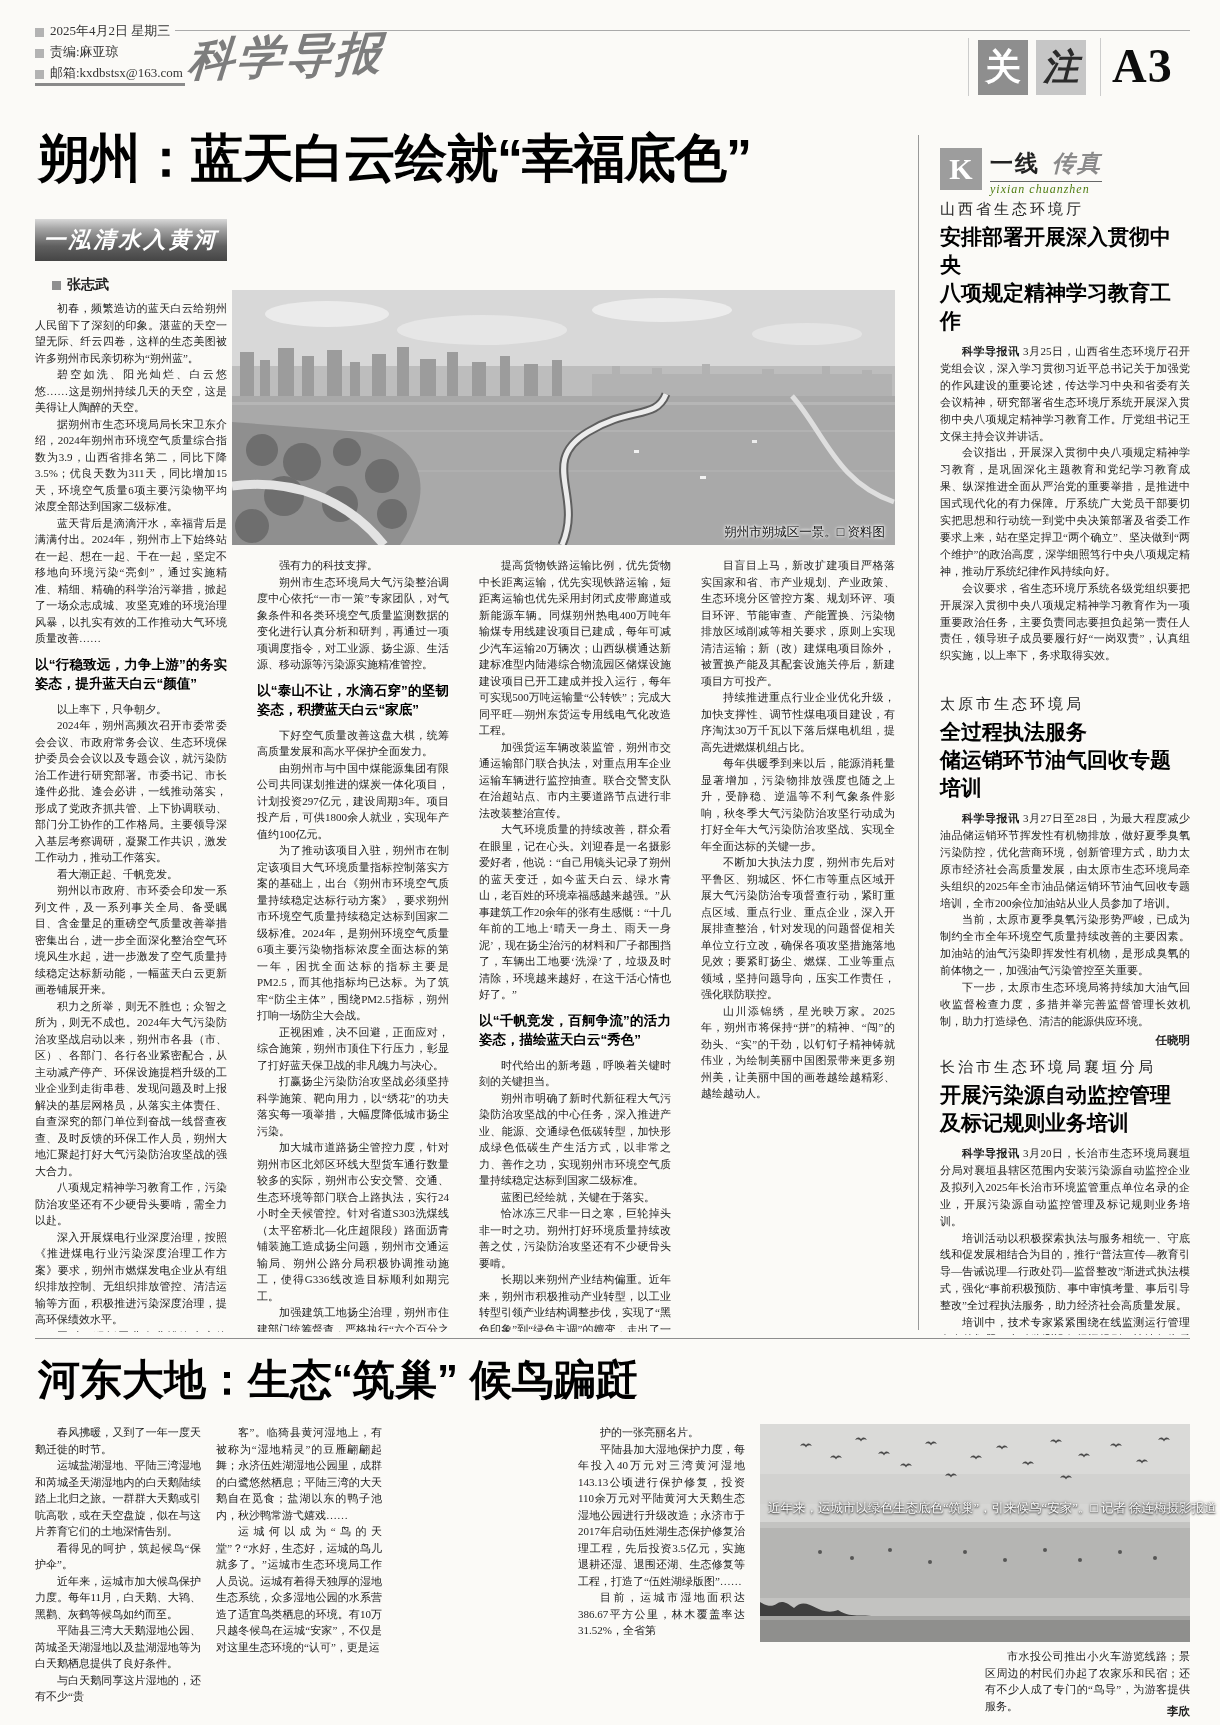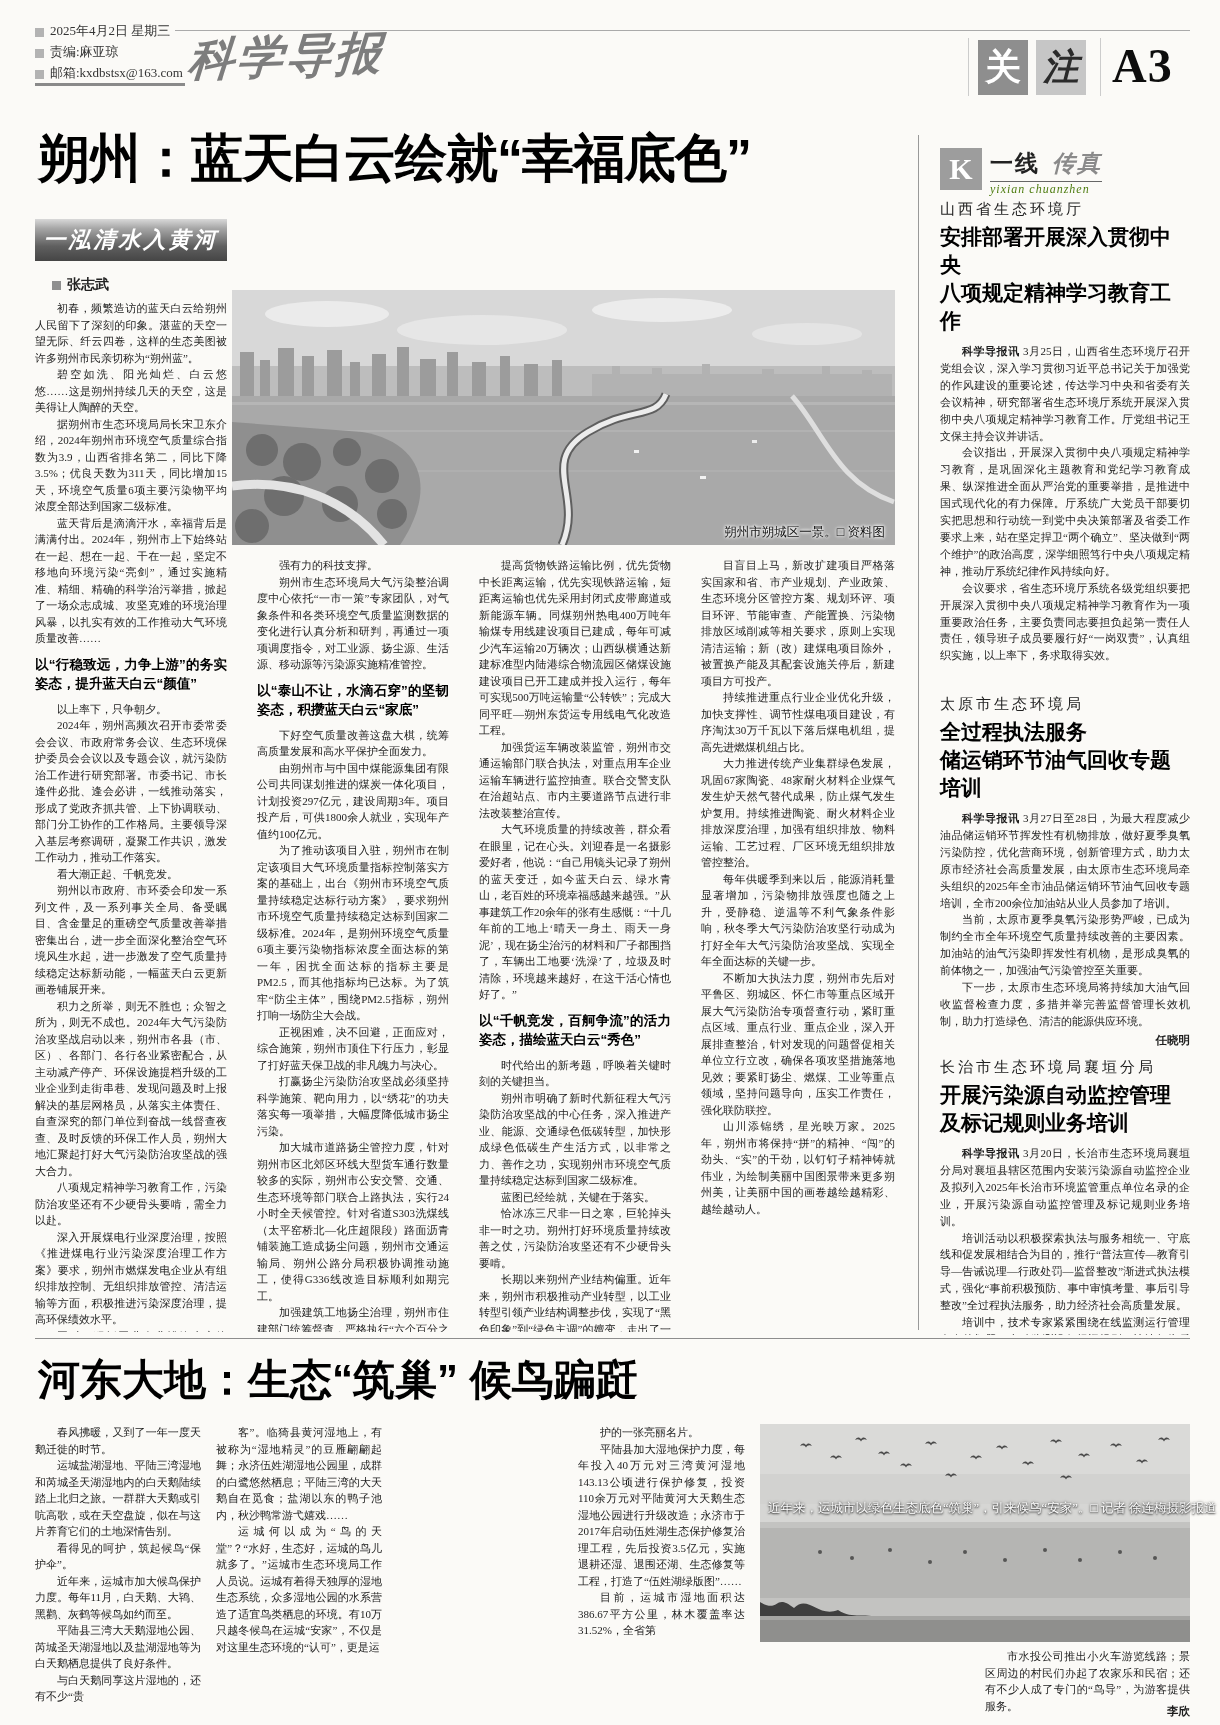--- a/index.html
+++ b/index.html
@@ -178,21 +178,20 @@
       <p class="para">时代给出的新考题，呼唤着关键时刻的关键担当。</p>
       <p class="para">朔州市明确了新时代新征程大气污染防治攻坚战的中心任务，深入推进产业、能源、交通绿色低碳转型，加快形成绿色低碳生产生活方式，以非常之力、善作之功，实现朔州市环境空气质量持续稳定达标到国家二级标准。</p>
       <p class="para">蓝图已经绘就，关键在于落实。</p>
       <p class="para">恰冰冻三尺非一日之寒，巨轮掉头非一时之功。朔州打好环境质量持续改善之仗，污染防治攻坚还有不少硬骨头要啃。</p>
       <p class="para">长期以来朔州产业结构偏重。近年来，朔州市积极推动产业转型，以工业转型引领产业结构调整步伐，实现了“黑色印象”到“绿色主调”的嬗变，走出了一条具有朔州特色的转型发展之路。</p>
     </div>
   <div class="abs col" style="left:701px;top:557px;width:194px;height:775px;">
 
   <p class="para">目盲目上马，新改扩建项目严格落实国家和省、市产业规划、产业政策、生态环境分区管控方案、规划环评、项目环评、节能审查、产能置换、污染物排放区域削减等相关要求，原则上实现清洁运输；新（改）建煤电项目除外，被置换产能及其配套设施关停后，新建项目方可投产。</p>
       <p class="para">持续推进重点行业企业优化升级，加快支撑性、调节性煤电项目建设，有序淘汰30万千瓦以下落后煤电机组，提高先进燃煤机组占比。</p>
-      <p class="para">大力推进传统产业集群绿色发展，巩固67家陶瓷、48家耐火材料企业煤气发生炉天然气替代成果，防止煤气发生炉复用。持续推进陶瓷、耐火材料企业排放深度治理，加强有组织排放、物料运输、工艺过程、厂区环境无组织排放管控整治。</p>
       <p class="para">每年供暖季到来以后，能源消耗量显著增加，污染物排放强度也随之上升，受静稳、逆温等不利气象条件影响，秋冬季大气污染防治攻坚行动成为打好全年大气污染防治攻坚战、实现全年全面达标的关键一步。</p>
       <p class="para">不断加大执法力度，朔州市先后对平鲁区、朔城区、怀仁市等重点区域开展大气污染防治专项督查行动，紧盯重点区域、重点行业、重点企业，深入开展排查整治，针对发现的问题督促相关单位立行立改，确保各项攻坚措施落地见效；要紧盯扬尘、燃煤、工业等重点领域，坚持问题导向，压实工作责任，强化联防联控。</p>
       <p class="para">山川添锦绣，星光映万家。2025年，朔州市将保持“拼”的精神、“闯”的劲头、“实”的干劲，以钉钉子精神铸就伟业，为绘制美丽中国图景带来更多朔州美，让美丽中国的画卷越绘越精彩、越绘越动人。</p>
     </div>
 
   <div class="abs vrule" style="left:918px;top:135px;height:1195px;"></div>
 
   <div class="abs" style="left:940px;top:148px;width:250px;">
     <div style="display:flex;align-items:flex-start;">
       <div class="k-block">K</div>

